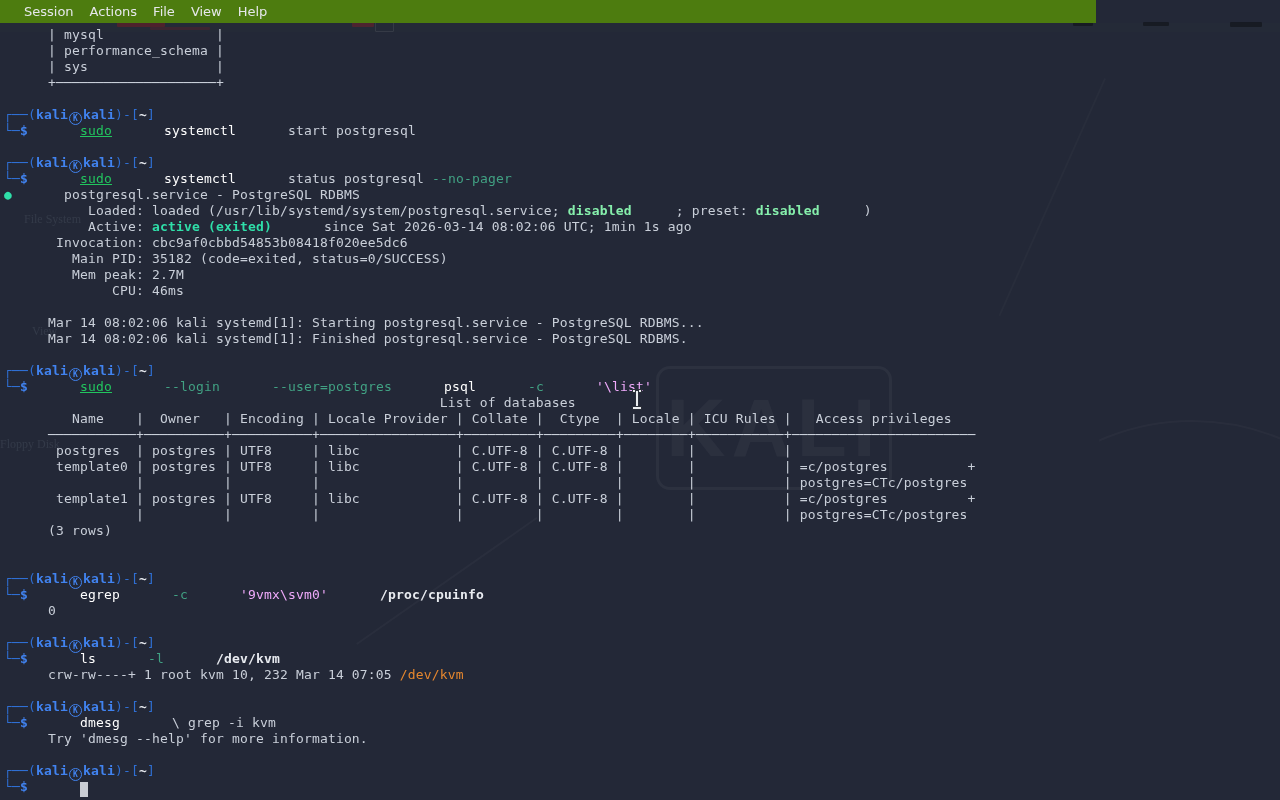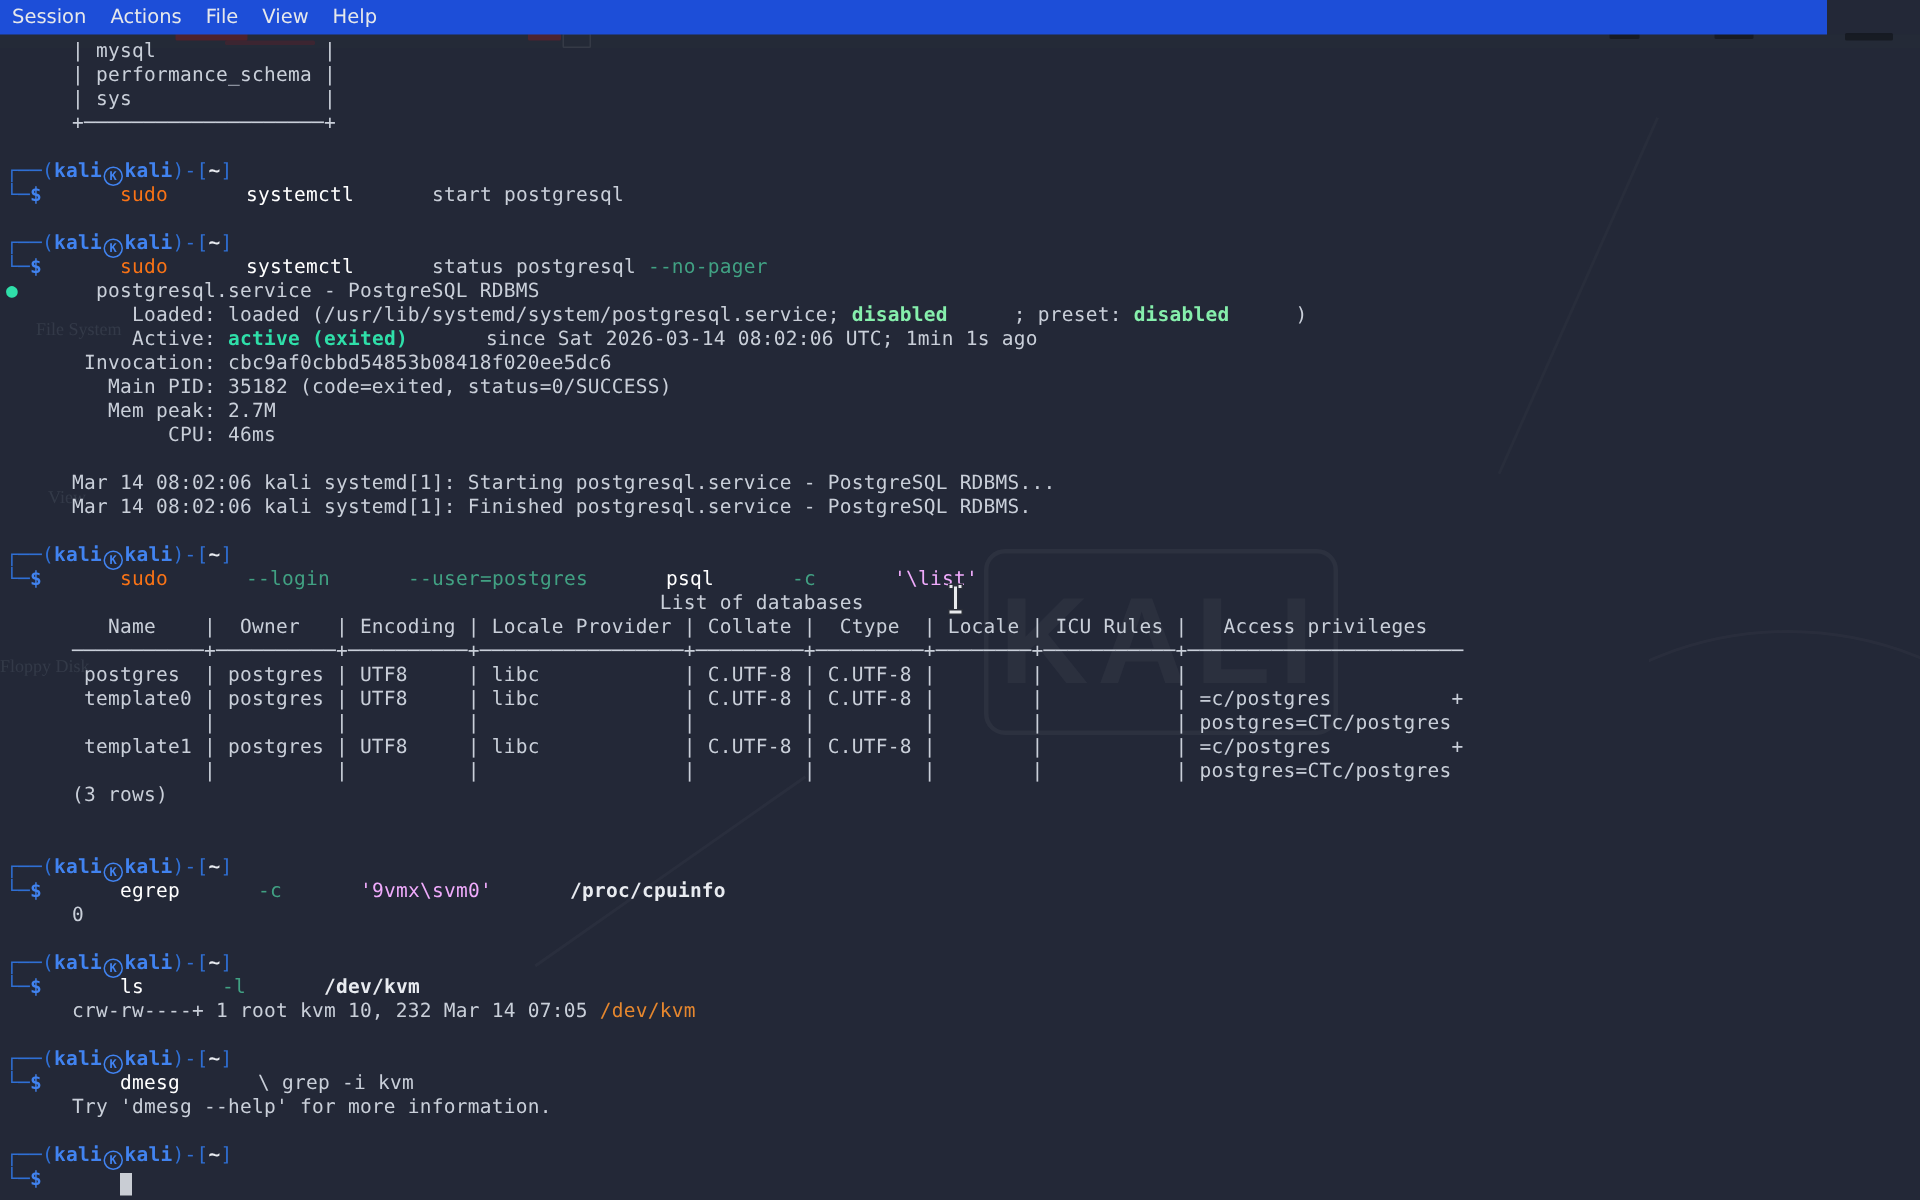--- a/index.html
+++ b/index.html
@@ -2,24 +2,24 @@
 <html><head>
 <meta charset="utf-8">
 <style>
   html,body{margin:0;padding:0;}
   body{
     width:1280px;height:800px;overflow:hidden;position:relative;
     background:#232837;font-family:"DejaVu Sans Mono",monospace;
   }
   
   .menubar{
-    position:absolute;top:0;left:0;width:1218px;height:23px;
-    background:#1d4ed8;display:flex;align-items:center;z-index:6;
+    position:absolute;top:0;left:0;width:1096px;height:23px;
+    background:#4d7c0f;display:flex;align-items:center;z-index:6;
     font-family:"DejaVu Sans",sans-serif;font-size:13px;color:#e6e8eb;
-    padding-left:0;box-sizing:border-box;
+    padding-left:16px;box-sizing:border-box;
   }
   .menu-item{padding:2px 8px;cursor:default;}
   
   .wallpaper{position:absolute;inset:0;z-index:0;}
   .topstrip{position:absolute;left:0;top:23px;width:1280px;height:9px;background:#272c39;opacity:.55;}
   .blob{position:absolute;border-radius:1px;}
   .b1{left:117px;top:22px;width:48px;height:5px;background:rgba(130,24,32,.45);}
   .b2{left:150px;top:27px;width:60px;height:3px;background:rgba(130,24,32,.25);}
   .b3{left:352px;top:22px;width:22px;height:5px;background:rgba(140,28,34,.4);}
   .b4{left:375px;top:22px;width:17px;height:8px;background:transparent;border:1px solid rgba(255,255,255,.08);}
@@ -53,21 +53,21 @@
   .term{
     position:absolute;left:4px;top:27px;z-index:2;
     font-size:13px;line-height:16px;letter-spacing:0.17px;
     white-space:pre;color:#c9cfd9;
   }
   .ln{height:16px;}
   .df{color:#c9cfd9;margin-left:44px;}
   .bw{color:#e8ebf0;font-weight:bold;}
   .pb{color:#2f6fd4;}
   .pbb{color:#4183f0;font-weight:bold;}
-  .su{color:#f97316;}
+  .su{color:#22c55e;text-decoration:underline;}
   .grn{color:#41a183;text-align:center;}
   .cmd{color:#ffffff;}
   .yel{color:#f0abfc;}
   .byl{color:#86efac;font-weight:bold;}
   .bgr{color:#2fdfa9;font-weight:bold;}
   .org{color:#e6872e;}
   .at{font-size:0;letter-spacing:0;}
   .at::before{
     content:"K";display:inline-block;width:11px;height:11px;border:1.5px solid #4183f0;
     border-radius:50%;font-size:8px;line-height:11px;text-align:center;color:#4183f0;

